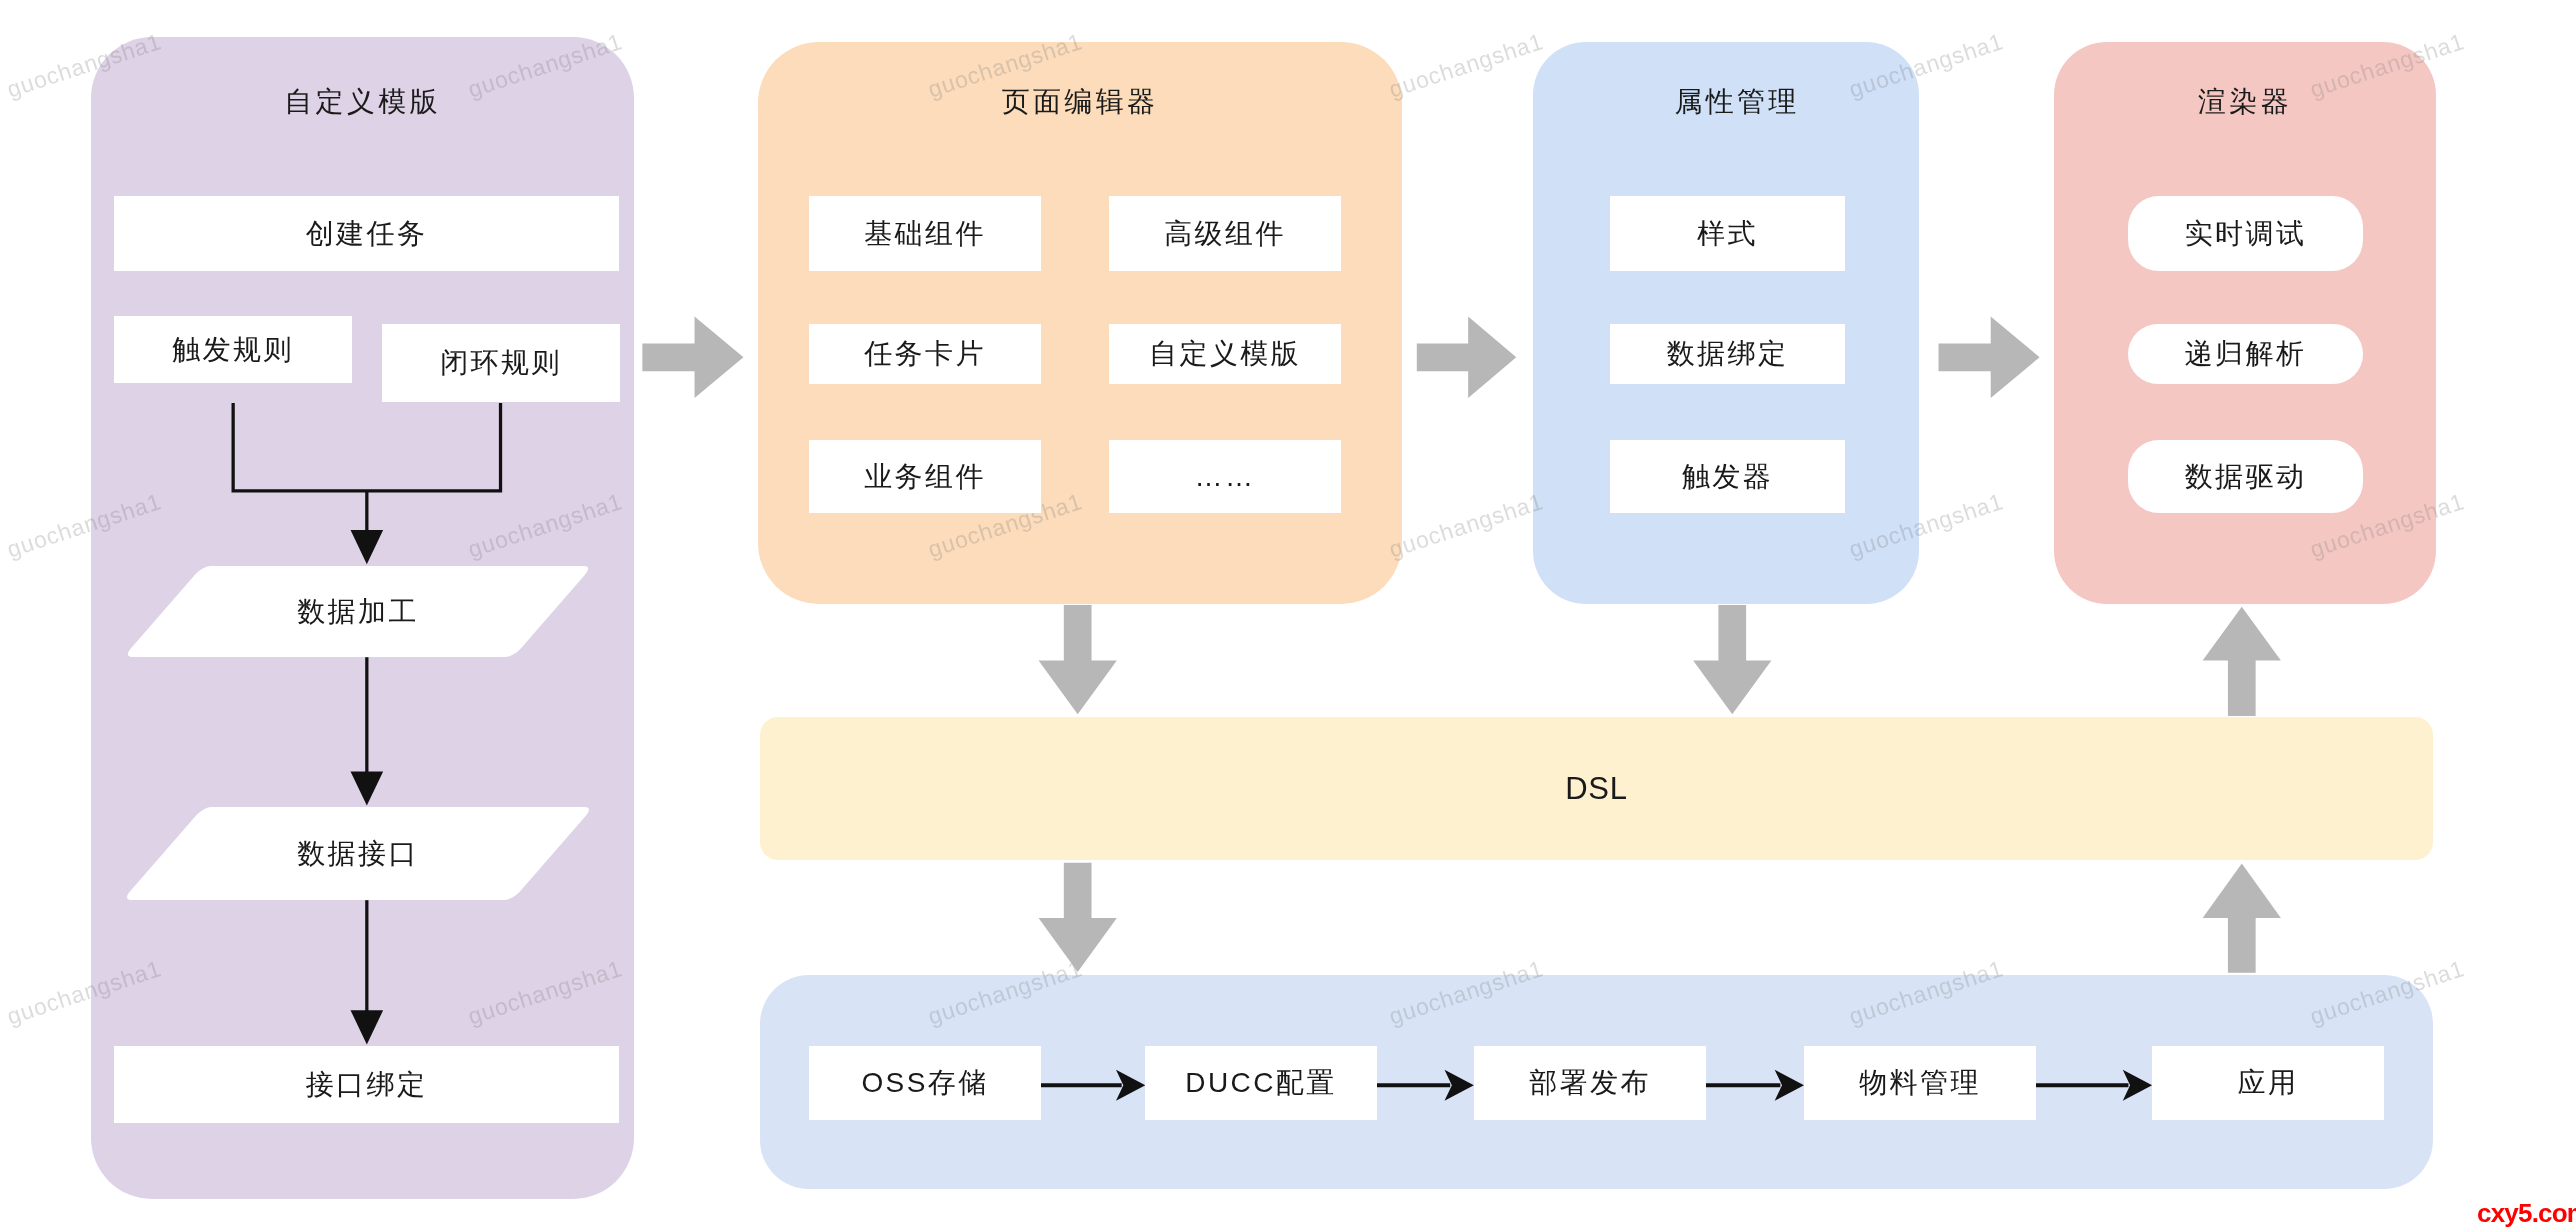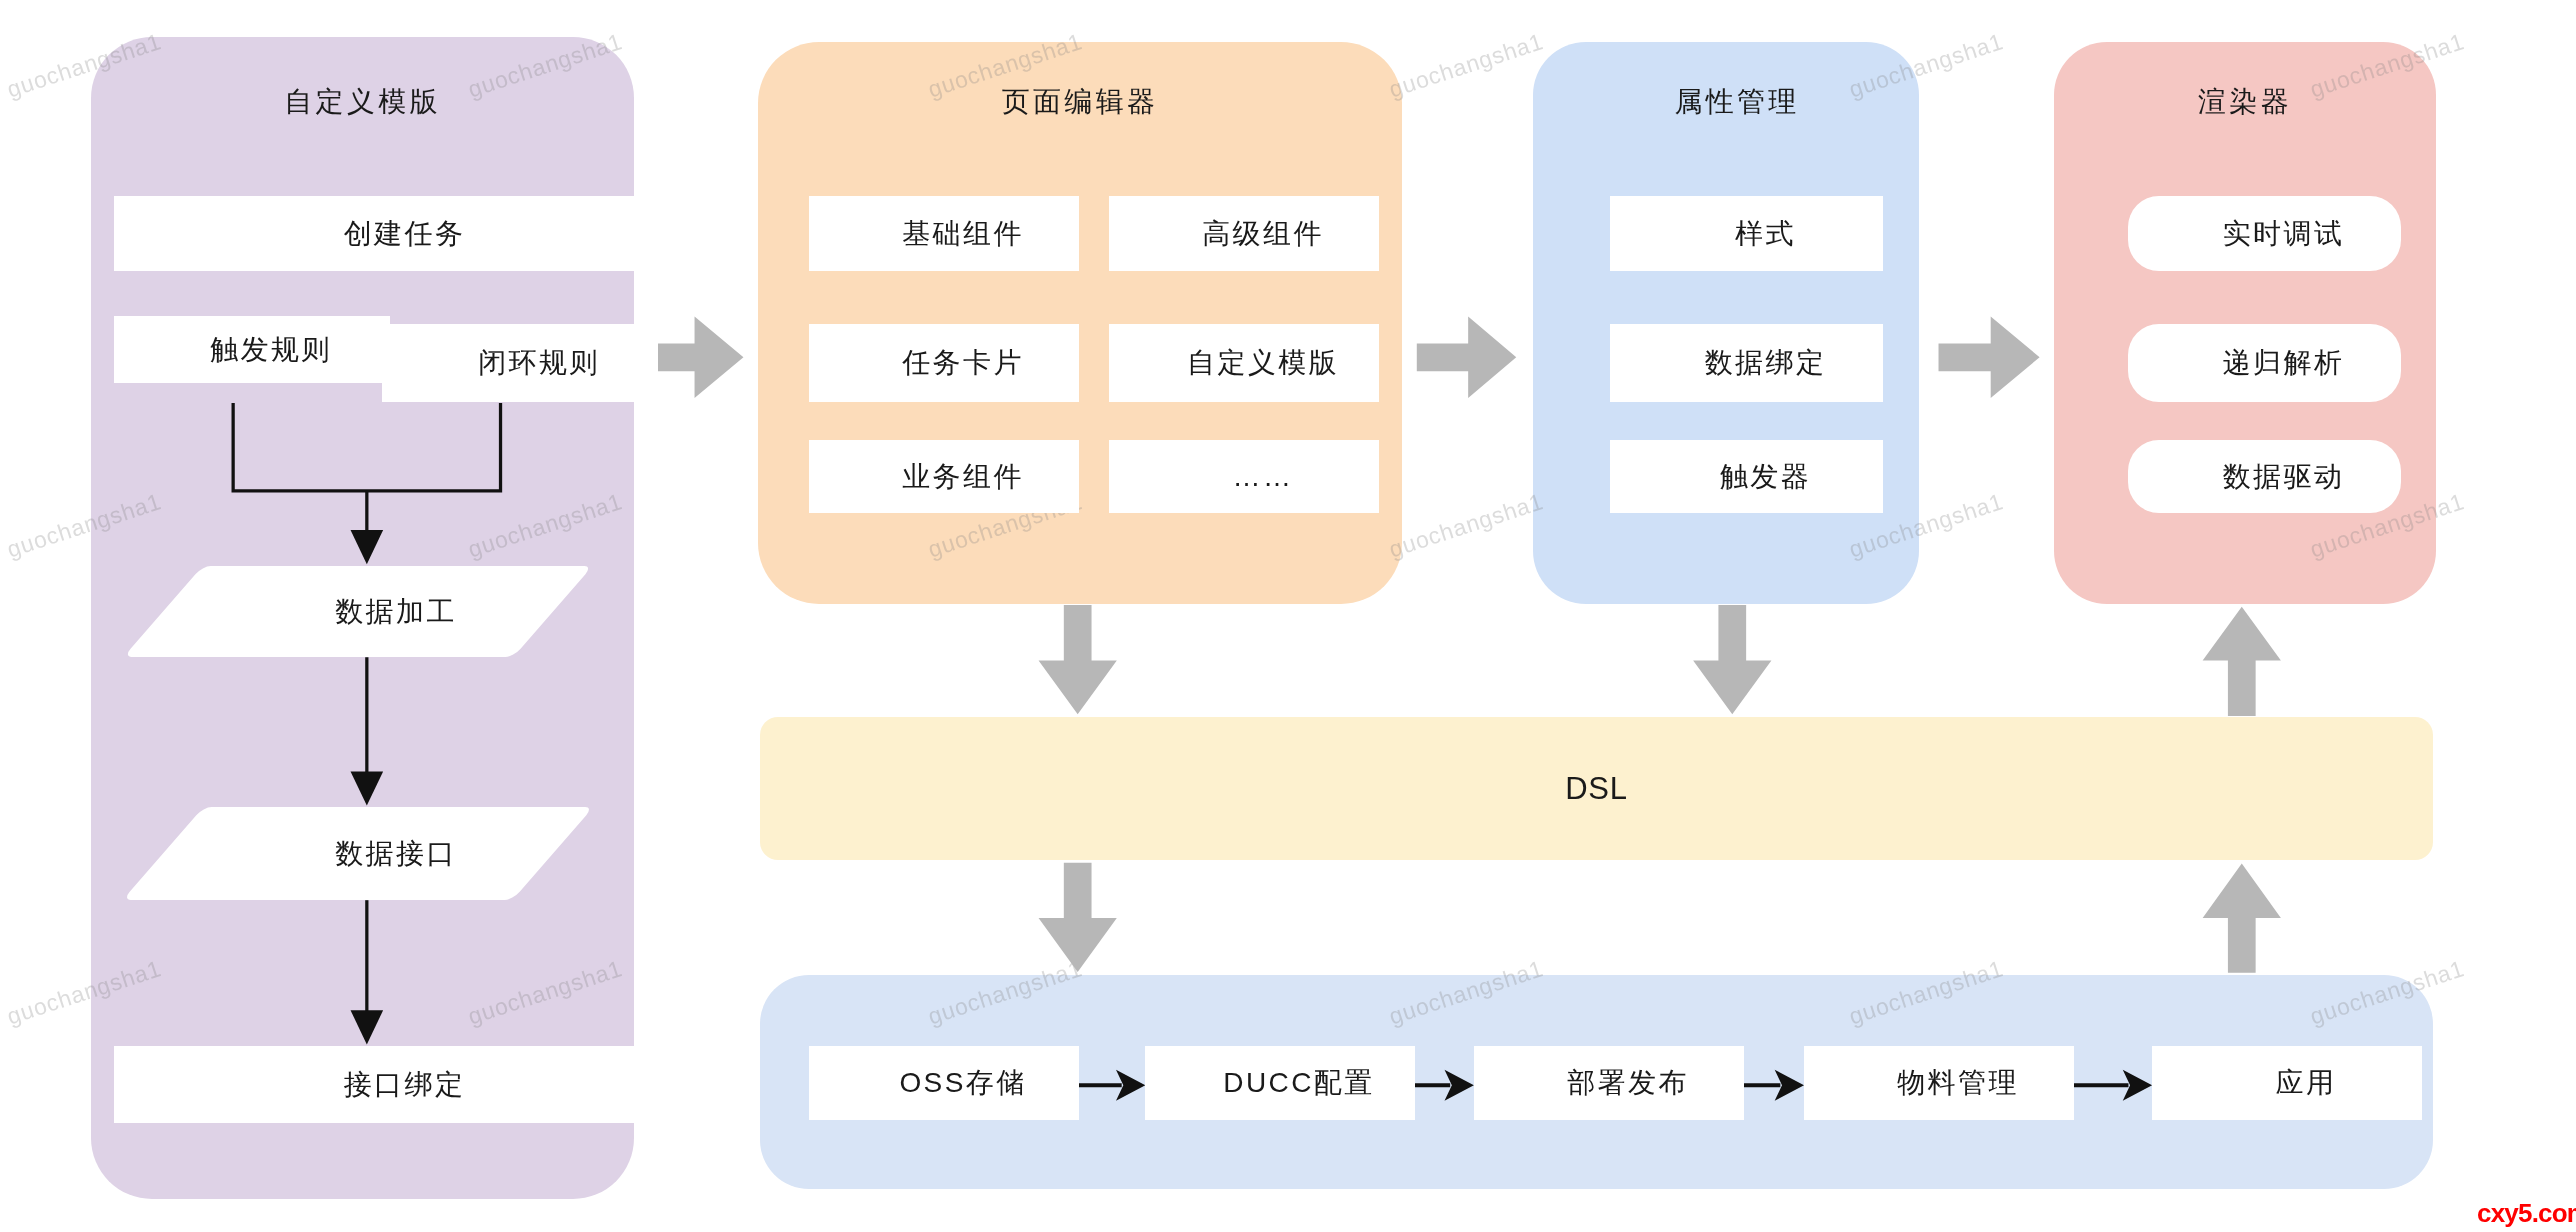--- a/index.html
+++ b/index.html
@@ -12,21 +12,21 @@
   .panel.renderer{left:2054px;top:42px;width:382px;height:562px;border-radius:53px;background:var(--renderer_bg,#f5c7c3);}
   .panel.dslbar{left:760px;top:717px;width:1673px;height:143px;border-radius:18px;background:var(--dsl_bg,#fdf1cf);}
   .panel.pipebar{left:760px;top:975px;width:1673px;height:214px;border-radius:49px;background:var(--pipeline_bg,#d8e4f6);}
 
   #watermark-layer{position:absolute;inset:0;z-index:2;pointer-events:none;}
   .wm{position:absolute;font-size:23px;letter-spacing:0.8px;color:rgba(128,128,128,0.28);
       transform:rotate(-18deg);transform-origin:0 50%;white-space:nowrap;}
 
   #arrow-svg{position:absolute;left:0;top:0;z-index:3;}
 
-  .label,.wbox,.plabel{position:absolute;z-index:4;display:flex;align-items:center;justify-content:center;padding-left:38px;}
+  .label,.wbox,.plabel{position:absolute;z-index:4;display:flex;align-items:center;justify-content:center;}
   .ptitle{position:absolute;z-index:4;text-align:center;font-size:28px;letter-spacing:3.3px;}
   .wbox{background:var(--box_bg,#ffffff);font-size:28px;letter-spacing:2.4px;}
   .pshape{position:absolute;z-index:4;background:var(--box_bg,#ffffff);border-radius:8.2px;transform:skewX(-41deg);}
   .plabel{font-size:28px;letter-spacing:2.4px;z-index:5;}
   .dsl-label{position:absolute;z-index:4;left:760px;top:717px;width:1673px;height:143px;
              display:flex;align-items:center;justify-content:center;font-size:31px;letter-spacing:0.8px;}
   .credit{position:absolute;z-index:6;left:2477px;top:1198px;font-size:26px;font-weight:bold;letter-spacing:-0.8px;}
 
   
   .b-create{left:114px;top:196px;width:505px;height:75px;}
@@ -35,21 +35,21 @@
   .b-bind{left:114px;top:1046px;width:505px;height:77px;}
   .p1{left:163px;top:566px;width:390px;height:91px;}
   .p2{left:163px;top:807px;width:390px;height:93px;}
   .t-backend{left:91px;top:83px;width:543px;}
   .t-editor{left:758px;top:83px;width:644px;}
   .t-properties{left:1533px;top:83px;width:408px;}
   .t-renderer{left:2054px;top:83px;width:382px;}
 
   
   .e-c1{left:809px;width:232px;}  .e-c2{left:1109px;width:232px;}
-  .r1{top:196px;height:75px;}  .r2{top:324px;height:78px;}  .r3{top:440px;height:73px;}
+  .r1{top:196px;height:75px;}  .r2{top:324px;height:60px;}  .r3{top:440px;height:73px;}
   
   .pr-c{left:1610px;width:235px;}
   .rd-c{left:2128px;width:235px;border-radius:31px;}
   
   .pb{top:1046px;height:74px;width:232px;}
   .pb1{left:809px;} .pb2{left:1145px;} .pb3{left:1474px;} .pb4{left:1804px;} .pb5{left:2152px;}
 </style>
 </head>
 <body>
 

